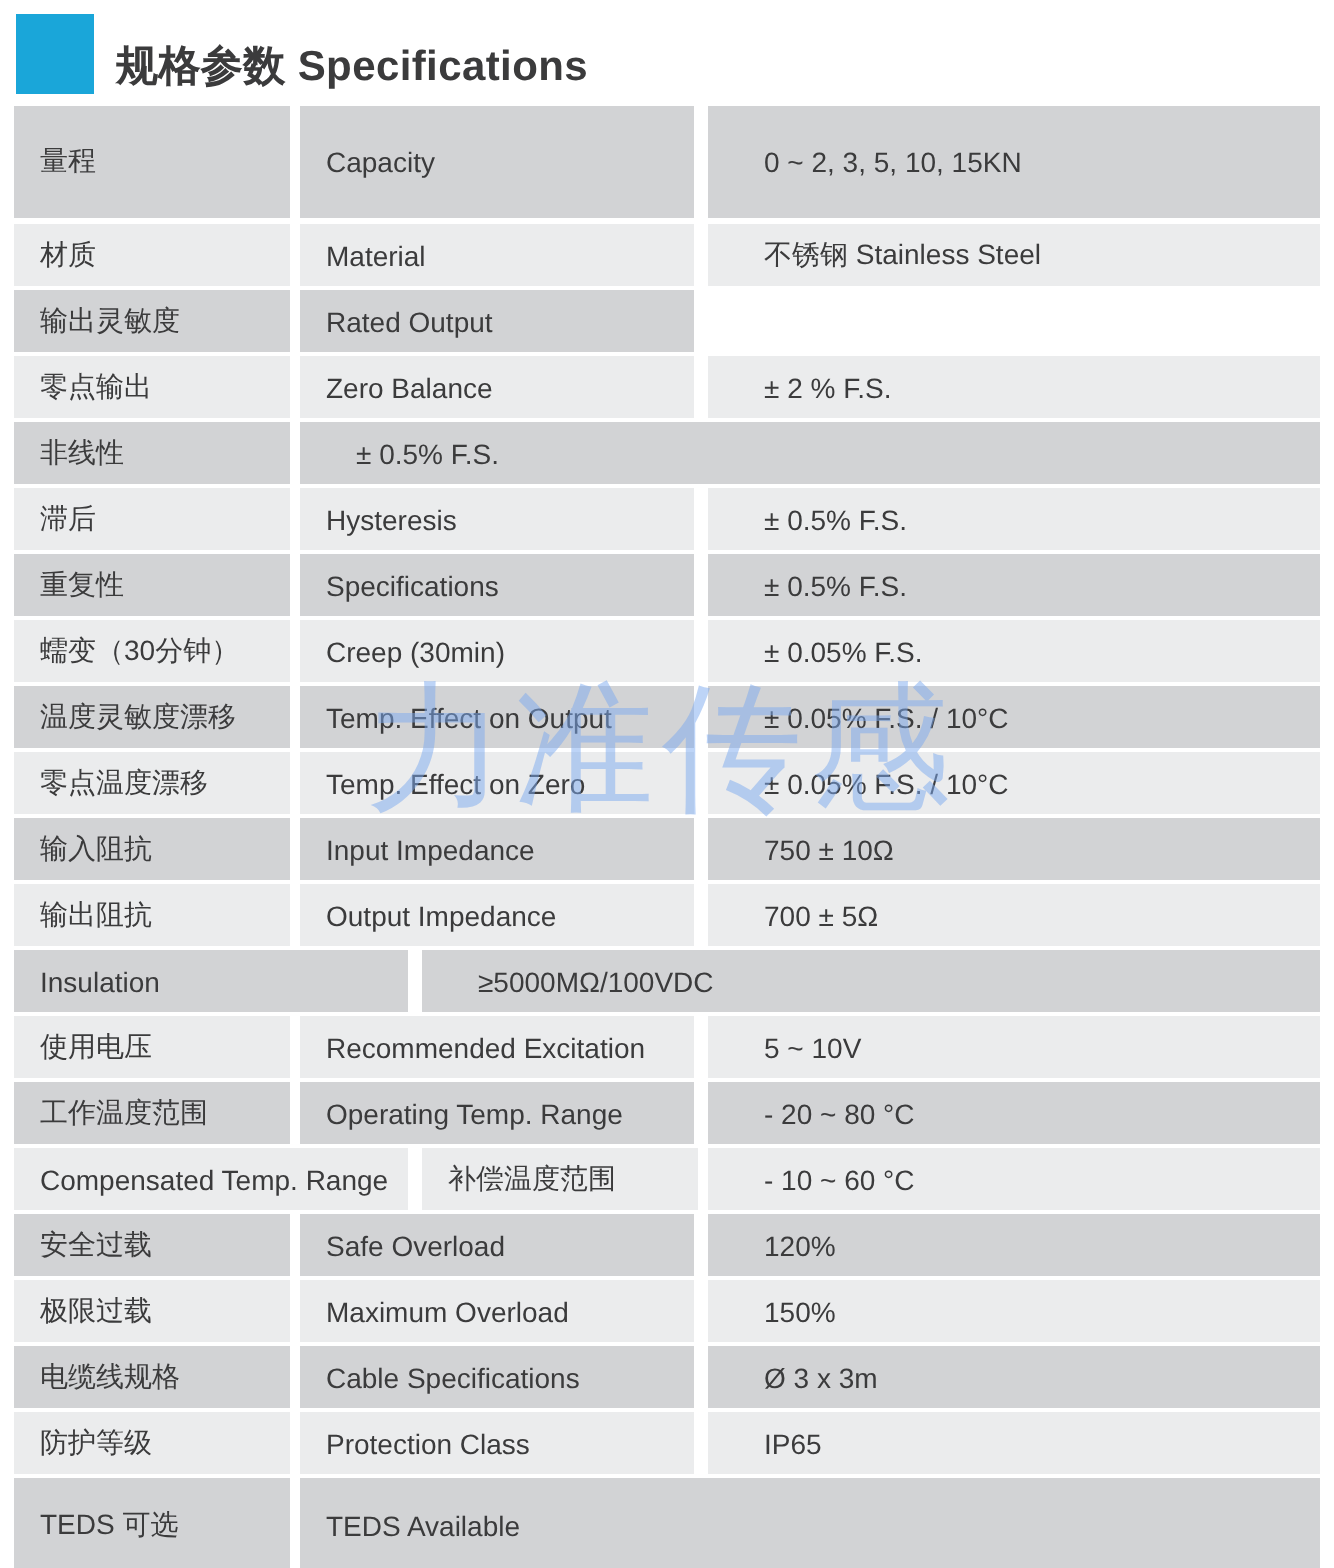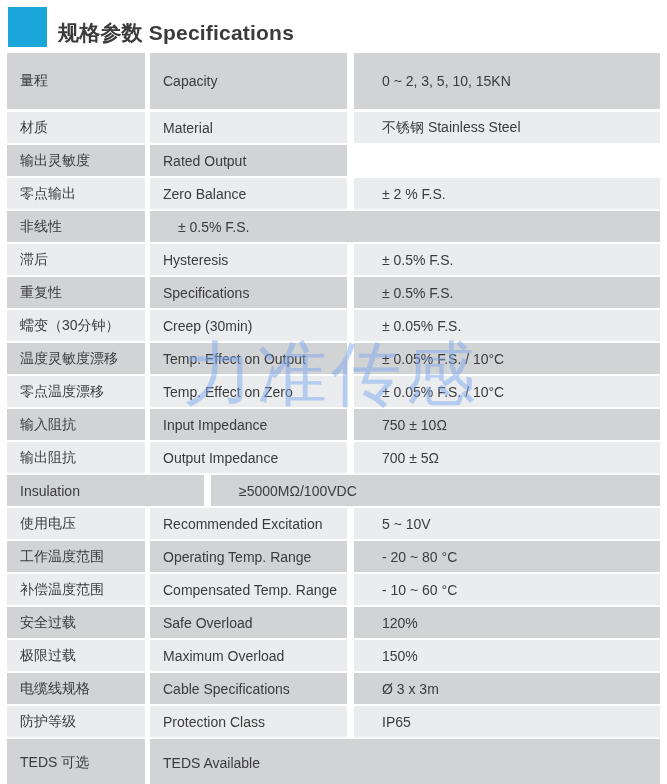--- a/index.html
+++ b/index.html
@@ -162,22 +162,22 @@
     <div class="cell c1">使用电压</div>
     <div class="cell c2">Recommended Excitation</div>
     <div class="cell c3">5 ~ 10V</div>
   </div>
       <div class="row dark">
     <div class="cell c1">工作温度范围</div>
     <div class="cell c2">Operating Temp. Range</div>
     <div class="cell c3">- 20 ~ 80 °C</div>
   </div>
       <div class="row light">
+    <div class="cell c2">Compensated Temp. Range</div>
     <div class="cell c1">补偿温度范围</div>
-    <div class="cell c2">Compensated Temp. Range</div>
     <div class="cell c3">- 10 ~ 60 °C</div>
   </div>
       <div class="row dark">
     <div class="cell c1">安全过载</div>
     <div class="cell c2">Safe Overload</div>
     <div class="cell c3">120%</div>
   </div>
       <div class="row light">
     <div class="cell c1">极限过载</div>
     <div class="cell c2">Maximum Overload</div>

